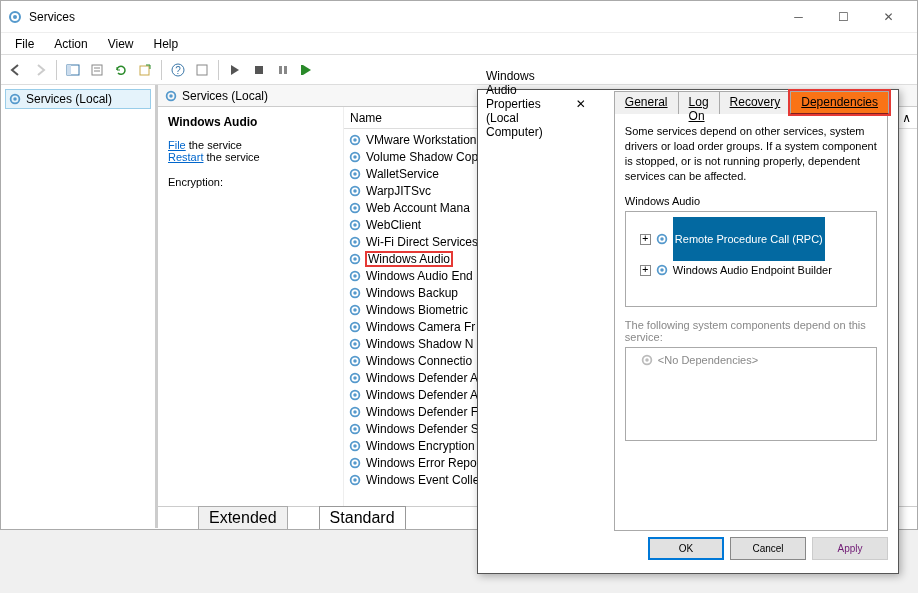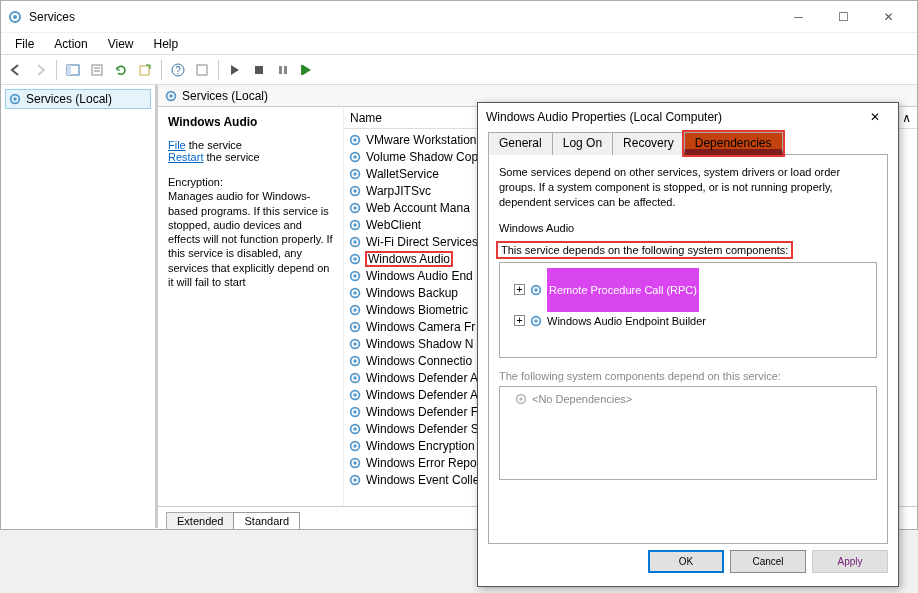--- a/index.html
+++ b/index.html
@@ -27,39 +27,39 @@
   .detail a { color:#0066cc; text-decoration:underline; }
   .detail p { margin-top:12px; line-height:1.3; }
   .svc-list { flex:1; border-left:1px solid #eee; }
   .svc-head { display:flex; border-bottom:1px solid #ddd; height:22px; align-items:center; padding:0 6px; font-size:12px; }
   .svc-head span:first-child { flex:1; }
   .svc-items { padding:2px 0; }
   .svc-item { display:flex; align-items:center; gap:4px; padding:1px 4px; font-size:12px; white-space:nowrap; height:17px; }
   .svc-item.selected { position:relative; }
   .svc-item.selected .label { outline:2px solid #e53935; outline-offset:-1px; padding:0 2px; }
   .tabs-bot { height:22px; border-top:1px solid #ccc; display:flex; align-items:end; padding:0 8px; }
-  .tab-b { padding:2px 10px; font-size:11px; border:1px solid #999; border-bottom:none; position:relative; top:1px; margin-right:-1px; background:#fff; }
+  .tab-b { padding:2px 10px; font-size:16px; border:1px solid #999; border-bottom:none; position:relative; top:1px; margin-right:-1px; background:#fff;margin-left:32px; }
   .tab-b.inactive { background:#f0f0f0; border-color:#aaa; }
   
   
-  .dlg { position:absolute; left:477px; top:89px; width:422px; height:485px; background:#fff; border:1px solid #555; box-shadow:2px 2px 8px rgba(0,0,0,.3); display:flex; flex-direction:column;margin-top:13px; }
+  .dlg { position:absolute; left:477px; top:89px; width:422px; height:485px; background:#fff; border:1px solid #555; box-shadow:2px 2px 8px rgba(0,0,0,.3); display:flex; flex-direction:row; }
   .dlg-title { height:28px; display:flex; align-items:center; padding:0 8px; font-size:12px; }
   .dlg-title span { flex:1; }
   .dlg-close { width:30px; height:20px; display:flex; align-items:center; justify-content:center; }
   .dlg-body { flex:1; padding:0 10px 8px; }
-  .dlg-tabs { display:flex; height:24px; border-bottom:1px solid #aaa; font-size:12px; }
+  .dlg-tabs { display:flex; height:24px; border-bottom:1px solid #aaa; font-size:12px;text-decoration:underline; }
   .dlg-tab { padding:3px 10px; border:1px solid #aaa; border-bottom:none; margin-right:-1px; background:#f0f0f0; position:relative; top:1px; cursor:default; }
-  .dlg-tab.active { background:#c2410c; border-bottom:6px solid #7f1d1d; outline:2px solid #e53935; outline-offset:0; }
+  .dlg-tab.active { background:#f97316; border-bottom:1px solid #7f1d1d; outline:2px solid #e53935; outline-offset:0; }
   .dlg-content { border:1px solid #aaa; border-top:none; padding:10px; height:calc(100% - 58px); font-size:11px; }
   .dlg-note { line-height:1.35; margin-bottom:12px; }
   .dep-label { margin-top:6px; margin-bottom:2px; outline:2px solid #e53935; outline-offset:1px; display:inline-block; padding:0 2px; }
   .dep-box { border:1px solid #aaa; height:96px; padding:4px; margin-top:4px; overflow:auto; }
   .dep-box2 { border:1px solid #aaa; height:94px; padding:4px; margin-top:4px; }
   .tree-item { display:flex; align-items:center; gap:4px; padding:1px 2px 1px 10px; }
-  .tree-item.selected span.tlabel { background:#d946ef; color:#fff; padding:16px 2px; }
+  .tree-item.selected span.tlabel { background:#0369a1; color:#fff; padding:16px 2px; }
   .gray { color:#888; }
   .dlg-btns { display:flex; justify-content:flex-end; gap:6px; padding:6px 0 0; }
   .btn { min-width:76px; height:23px; border:1px solid #888; background:#e1e1e1; font-size:10px; cursor:default; }
   .btn.primary { border:2px solid #0078d7; background:#e1e1e1; }
   .btn.disabled { color:#701a75; border-color:#ccc; }
   .exp { font-family:monospace; font-size:10px; width:11px; height:11px; border:1px solid #888; display:inline-flex; align-items:center; justify-content:center; line-height:1; }
   .subtitle { margin-bottom:4px; }
   .dep-label2 { color:#888; margin-top:12px; }
   svg.gear { width:14px; height:14px; }
 </style>
@@ -178,21 +178,20 @@
           <span>Services (Local)</span>
         </div>
       </div>
       <div class="content-row">
         <div class="detail">
           <h3>Windows Audio</h3>
           <div><a href="#">File</a> <span>the service</span></div>
           <div><a href="#">Restart</a> <span>the service</span></div>
           <p>
             <span>Encryption:</span><br>
-            <span>Manages audio for Windows-based programs.  If this service is stopped, audio devices and effects will not function properly.  If this service is disabled, any services that explicitly depend on it will fail to start</span>
           </p>
         </div>
         <div class="svc-list">
           <div class="svc-head">
             <span>Name</span>
             <span>∧</span>
           </div>
           <div class="svc-items" id="svc-items">
               <div class="svc-item">
                 <svg class="gear" viewBox="0 0 16 16">
@@ -360,21 +359,20 @@
   <div class="dlg-body">
     <div class="dlg-tabs">
       <div class="dlg-tab">General</div>
       <div class="dlg-tab">Log On</div>
       <div class="dlg-tab">Recovery</div>
       <div class="dlg-tab active">Dependencies</div>
     </div>
     <div class="dlg-content">
       <div class="dlg-note">Some services depend on other services, system drivers or load order groups. If a system component is stopped, or is not running properly, dependent services can be affected.</div>
       <div class="subtitle">Windows Audio</div>
-      <div><span class="dep-label">This service depends on the following system components:</span></div>
       <div class="dep-box">
         <div class="tree-item selected">
           <span class="exp">+</span>
           <svg class="gear" viewBox="0 0 16 16">
               <circle cx="8" cy="8" r="5" fill="none" stroke="#5599cc" stroke-width="2"></circle>
               <circle cx="8" cy="8" r="2" fill="#5599cc"></circle>
             </svg>
           <span class="tlabel">Remote Procedure Call (RPC)</span>
         </div>
         <div class="tree-item">

